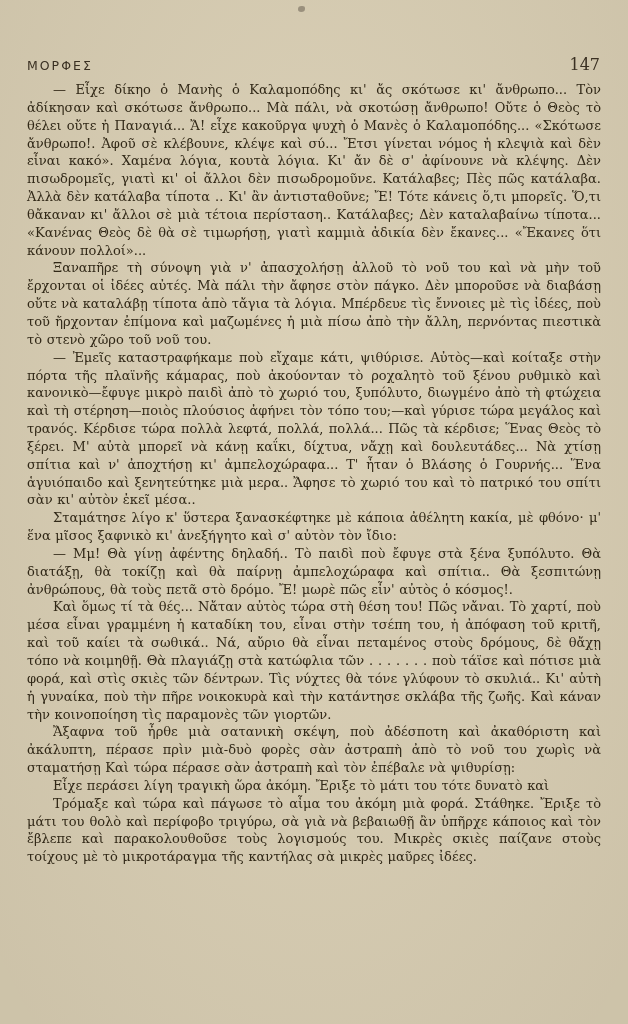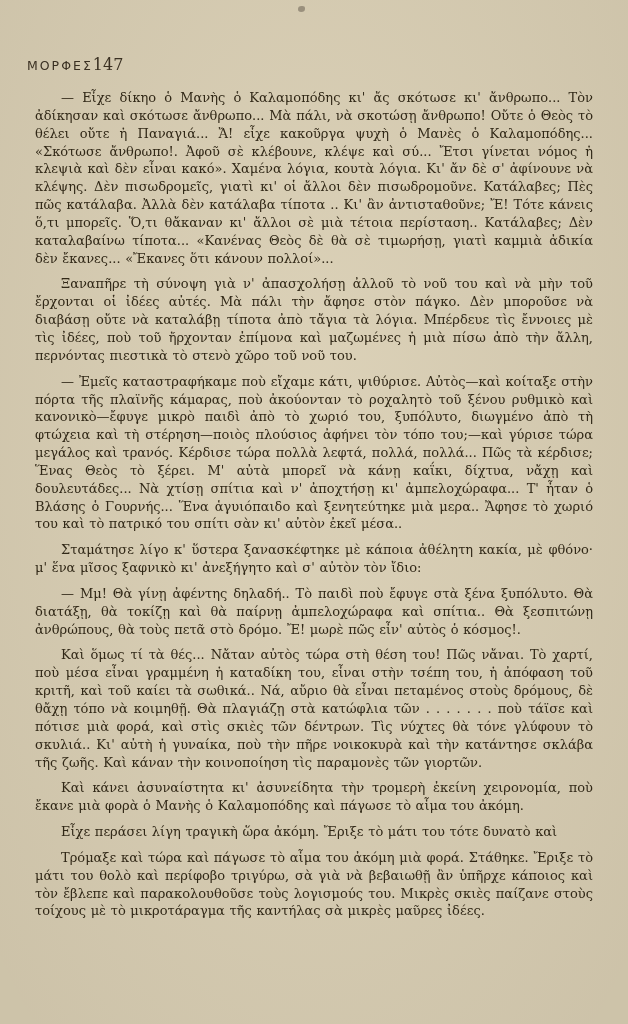--- a/index.html
+++ b/index.html
@@ -31,21 +31,21 @@
     background: #6a6152;
     border-radius: 50% 40% 55% 45%;
     opacity: 0.55;
   }
   .running-head {
     position: absolute;
     top: 55px;
     left: 27px;
     right: 28px;
     display: flex;
-    justify-content: flex-start;
+    justify-content: space-between;
     align-items: baseline;
     font-size: 13px;
     color: #3a3022;
   }
   .running-head .section {
     letter-spacing: 2px;
     font-family: "DejaVu Sans", "Liberation Sans", sans-serif;
     font-size: 12.5px;
   }
   .running-head .folio {
@@ -56,21 +56,21 @@
     top: 81px;
     left: 27px;
     width: 574px;
     font-size: 13px;
     line-height: 17.85px;
     text-align: justify;
     color: #312817;
     text-rendering: optimizeLegibility;
   }
   .body-text p {
-    margin: 8px;
+    margin: 0;
     text-indent: 26px;
     word-spacing: 0.5px;
   }
 </style>
 </head>
 <body>
 
 <div class="page">
 
   <div class="scan-mark"></div>
@@ -80,18 +80,18 @@
     <span class="folio">147</span>
   </div>
 
   <div class="body-text">
     <p>— Εἶχε δίκηο ὁ Μανὴς ὁ Καλαμοπόδης κι' ἄς σκότωσε κι' ἄνθρωπο... Τὸν ἀδίκησαν καὶ σκότωσε ἄνθρωπο... Μὰ πάλι, νὰ σκοτώσῃ ἄνθρωπο! Οὔτε ὁ Θεὸς τὸ θέλει οὔτε ἡ Παναγιά... Ἄ! εἶχε κακοῦργα ψυχὴ ὁ Μανὲς ὁ Καλαμοπόδης... «Σκότωσε ἄνθρωπο!. Ἀφοῦ σὲ κλέβουνε, κλέψε καὶ σύ... Ἔτσι γίνεται νόμος ἡ κλεψιὰ καὶ δὲν εἶναι κακό». Χαμένα λόγια, κουτὰ λόγια. Κι' ἄν δὲ σ' ἀφίνουνε νὰ κλέψης. Δὲν πισωδρομεῖς, γιατὶ κι' οἱ ἄλλοι δὲν πισωδρομοῦνε. Κατάλαβες; Πὲς πῶς κατάλαβα. Ἀλλὰ δὲν κατάλαβα τίποτα .. Κι' ἂν ἀντισταθοῦνε; Ἔ! Τότε κάνεις ὅ,τι μπορεῖς. Ὅ,τι θἄκαναν κι' ἄλλοι σὲ μιὰ τέτοια περίσταση.. Κατάλαβες; Δὲν καταλαβαίνω τίποτα... «Κανένας Θεὸς δὲ θὰ σὲ τιμωρήσῃ, γιατὶ καμμιὰ ἀδικία δὲν ἔκανες... «Ἔκανες ὅτι κάνουν πολλοί»...</p>
     <p>Ξαναπῆρε τὴ σύνοψη γιὰ ν' ἀπασχολήσῃ ἀλλοῦ τὸ νοῦ του καὶ νὰ μὴν τοῦ ἔρχονται οἱ ἰδέες αὐτές. Μὰ πάλι τὴν ἄφησε στὸν πάγκο. Δὲν μποροῦσε νὰ διαβάσῃ οὔτε νὰ καταλάβῃ τίποτα ἀπὸ τἄγια τὰ λόγια. Μπέρδευε τὶς ἔννοιες μὲ τὶς ἰδέες, ποὺ τοῦ ἤρχονταν ἐπίμονα καὶ μαζωμένες ἡ μιὰ πίσω ἀπὸ τὴν ἄλλη, περνόντας πιεστικὰ τὸ στενὸ χῶρο τοῦ νοῦ του.</p>
     <p>— Ἐμεῖς καταστραφήκαμε ποὺ εἴχαμε κάτι, ψιθύρισε. Αὐτὸς—καὶ κοίταξε στὴν πόρτα τῆς πλαϊνῆς κάμαρας, ποὺ ἀκούονταν τὸ ροχαλητὸ τοῦ ξένου ρυθμικὸ καὶ κανονικὸ—ἔφυγε μικρὸ παιδὶ ἀπὸ τὸ χωριό του, ξυπόλυτο, διωγμένο ἀπὸ τὴ φτώχεια καὶ τὴ στέρηση—ποιὸς πλούσιος ἀφήνει τὸν τόπο του;—καὶ γύρισε τώρα μεγάλος καὶ τρανός. Κέρδισε τώρα πολλὰ λεφτά, πολλά, πολλά... Πῶς τὰ κέρδισε; Ἕνας Θεὸς τὸ ξέρει. Μ' αὐτὰ μπορεῖ νὰ κάνῃ καΐκι, δίχτυα, νἄχῃ καὶ δουλευτάδες... Νὰ χτίσῃ σπίτια καὶ ν' ἀποχτήσῃ κι' ἀμπελοχώραφα... Τ' ἦταν ὁ Βλάσης ὁ Γουρνής... Ἕνα ἁγυιόπαιδο καὶ ξενητεύτηκε μιὰ μερα.. Ἄφησε τὸ χωριό του καὶ τὸ πατρικό του σπίτι σὰν κι' αὐτὸν ἐκεῖ μέσα..</p>
     <p>Σταμάτησε λίγο κ' ὕστερα ξανασκέφτηκε μὲ κάποια ἀθέλητη κακία, μὲ φθόνο· μ' ἕνα μῖσος ξαφνικὸ κι' ἀνεξήγητο καὶ σ' αὐτὸν τὸν ἴδιο:</p>
     <p>— Μμ! Θὰ γίνῃ ἀφέντης δηλαδή.. Τὸ παιδὶ ποὺ ἔφυγε στὰ ξένα ξυπόλυτο. Θὰ διατάξῃ, θὰ τοκίζῃ καὶ θὰ παίρνῃ ἀμπελοχώραφα καὶ σπίτια.. Θὰ ξεσπιτώνῃ ἀνθρώπους, θὰ τοὺς πετᾶ στὸ δρόμο. Ἔ! μωρὲ πῶς εἶν' αὐτὸς ὁ κόσμος!.</p>
     <p>Καὶ ὅμως τί τὰ θές... Νἄταν αὐτὸς τώρα στὴ θέση του! Πῶς νἄναι. Τὸ χαρτί, ποὺ μέσα εἶναι γραμμένη ἡ καταδίκη του, εἶναι στὴν τσέπη του, ἡ ἀπόφαση τοῦ κριτῆ, καὶ τοῦ καίει τὰ σωθικά.. Νά, αὔριο θὰ εἶναι πεταμένος στοὺς δρόμους, δὲ θἄχῃ τόπο νὰ κοιμηθῇ. Θὰ πλαγιάζῃ στὰ κατώφλια τῶν . . . . . . . ποὺ τάϊσε καὶ πότισε μιὰ φορά, καὶ στὶς σκιὲς τῶν δέντρων. Τὶς νύχτες θὰ τόνε γλύφουν τὸ σκυλιά.. Κι' αὐτὴ ἡ γυναίκα, ποὺ τὴν πῆρε νοικοκυρὰ καὶ τὴν κατάντησε σκλάβα τῆς ζωῆς. Καὶ κάναν τὴν κοινοποίηση τὶς παραμονὲς τῶν γιορτῶν.</p>
-    <p>Καὶ κάνει ἀσυναίστητα κι' ἀσυνείδητα τὴν τρομερὴ ἐκείνη χειρονομία, ποὺ ἔκανε μιὰ φορὰ ὁ Μανὴς ὁ Καλαμοπόδης καὶ πάγωσε τὸ αἷμα του ἀκόμη.</p>
+    <p>Ἄξαφνα τοῦ ἦρθε μιὰ σατανικὴ σκέψη, ποὺ ἀδέσποτη καὶ ἀκαθόριστη καὶ ἀκάλυπτη, πέρασε πρὶν μιὰ-δυὸ φορὲς σὰν ἀστραπὴ ἀπὸ τὸ νοῦ του χωρὶς νὰ σταματήσῃ Καὶ τώρα πέρασε σὰν ἀστραπὴ καὶ τὸν ἐπέβαλε νὰ ψιθυρίσῃ:</p>
     <p>Εἶχε περάσει λίγη τραγικὴ ὥρα ἀκόμη. Ἔριξε τὸ μάτι του τότε δυνατὸ καὶ</p>
     <p>Τρόμαξε καὶ τώρα καὶ πάγωσε τὸ αἷμα του ἀκόμη μιὰ φορά. Στάθηκε. Ἔριξε τὸ μάτι του θολὸ καὶ περίφοβο τριγύρω, σὰ γιὰ νὰ βεβαιωθῇ ἂν ὑπῆρχε κάποιος καὶ τὸν ἔβλεπε καὶ παρακολουθοῦσε τοὺς λογισμούς του. Μικρὲς σκιὲς παίζανε στοὺς τοίχους μὲ τὸ μικροτάραγμα τῆς καντήλας σὰ μικρὲς μαῦρες ἰδέες.</p>
   </div>
 
 </div>
 
 </body></html>

